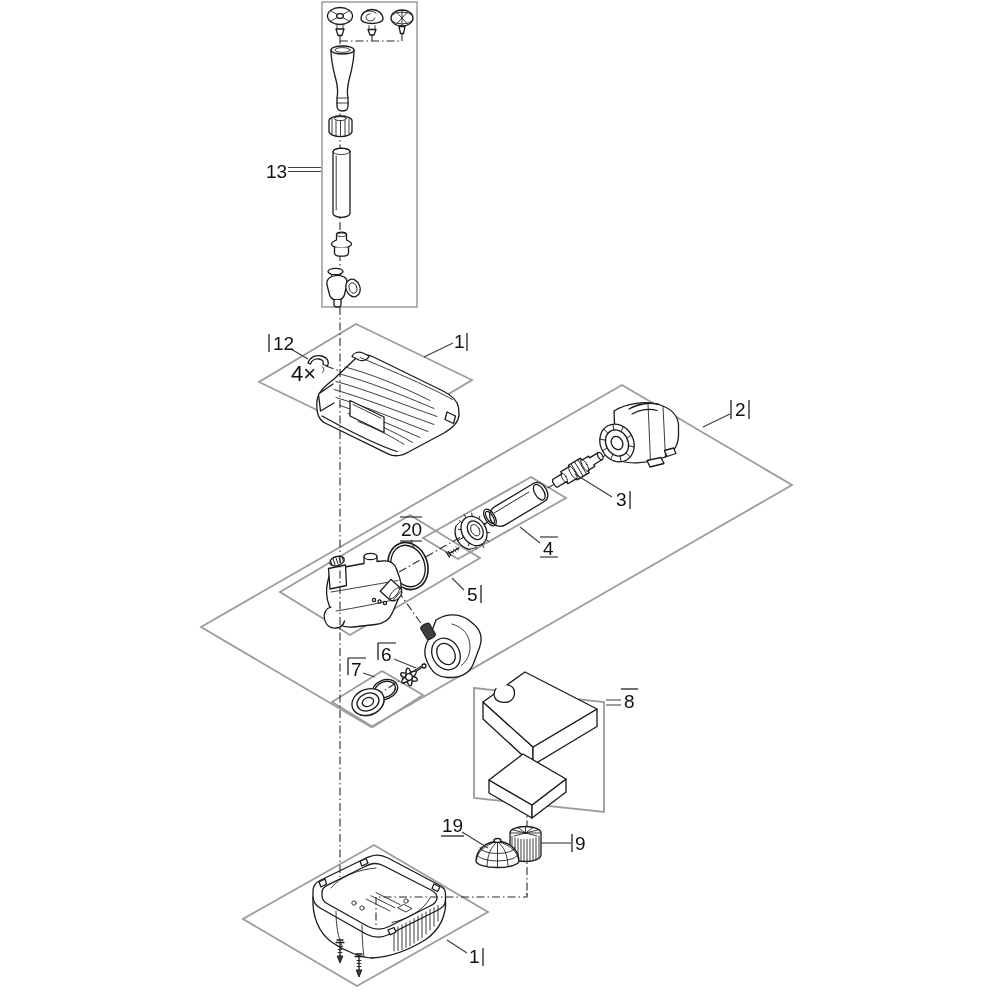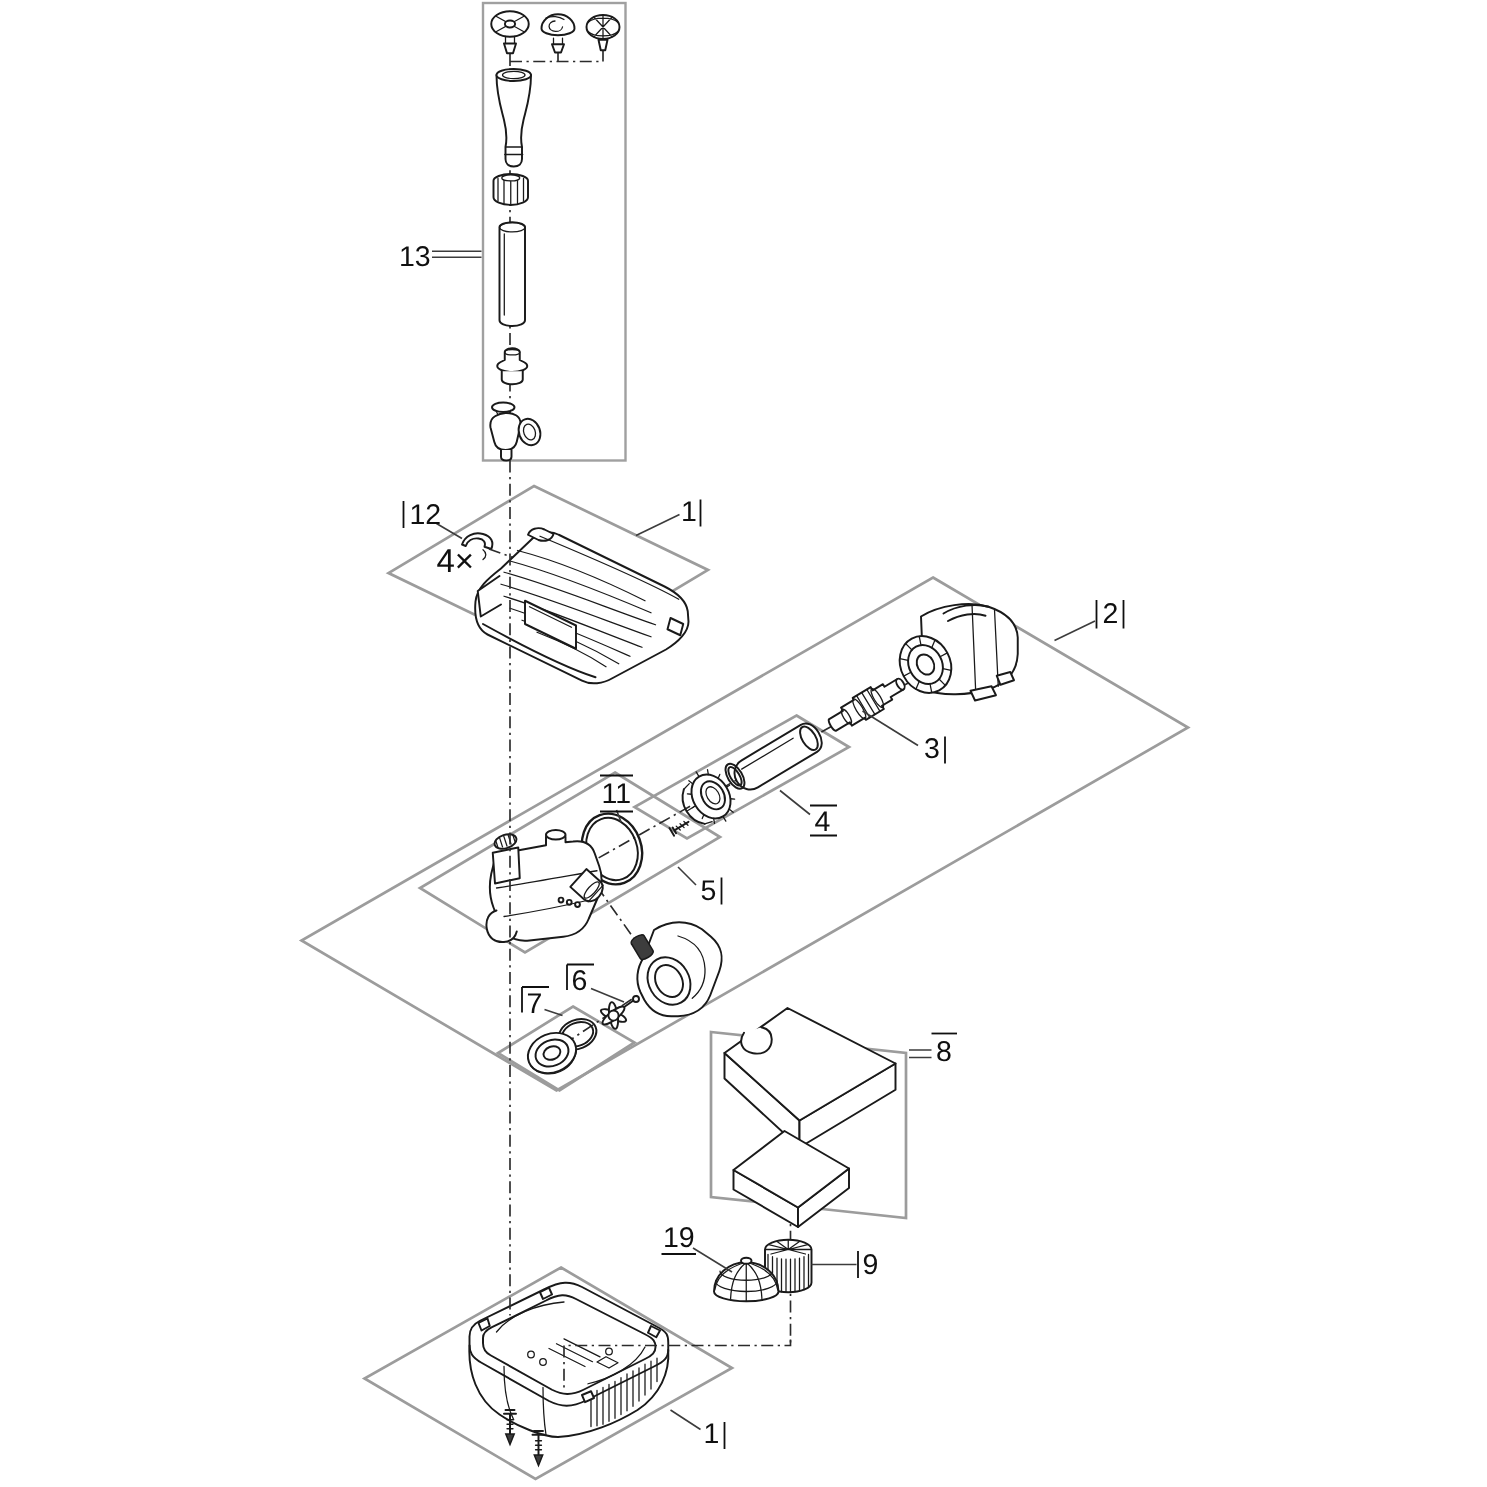--- a/index.html
+++ b/index.html
@@ -306,21 +306,21 @@
     <path class="tick" d="M483,948 L483,966"></path>
   </g>
 </svg>
 
   <div class="callout" style="left:266px;top:162px">13</div>
   <div class="callout" style="left:273px;top:334px">12</div>
   <div class="callout qty" style="left:291px;top:363px">4×</div>
   <div class="callout" style="left:454px;top:332px">1</div>
   <div class="callout" style="left:735px;top:400px">2</div>
   <div class="callout" style="left:616px;top:490px">3</div>
-  <div class="callout" style="left:401px;top:520px">11</div>
+  <div class="callout" style="left:401px;top:520px">20</div>
   <div class="callout" style="left:543px;top:539px">4</div>
   <div class="callout" style="left:467px;top:585px">5</div>
   <div class="callout" style="left:381px;top:645px">6</div>
   <div class="callout" style="left:351px;top:660px">7</div>
   <div class="callout" style="left:624px;top:692px">8</div>
   <div class="callout" style="left:575px;top:834px">9</div>
   <div class="callout" style="left:442px;top:816px">19</div>
   <div class="callout" style="left:469px;top:947px">1</div>
 </div>
 

